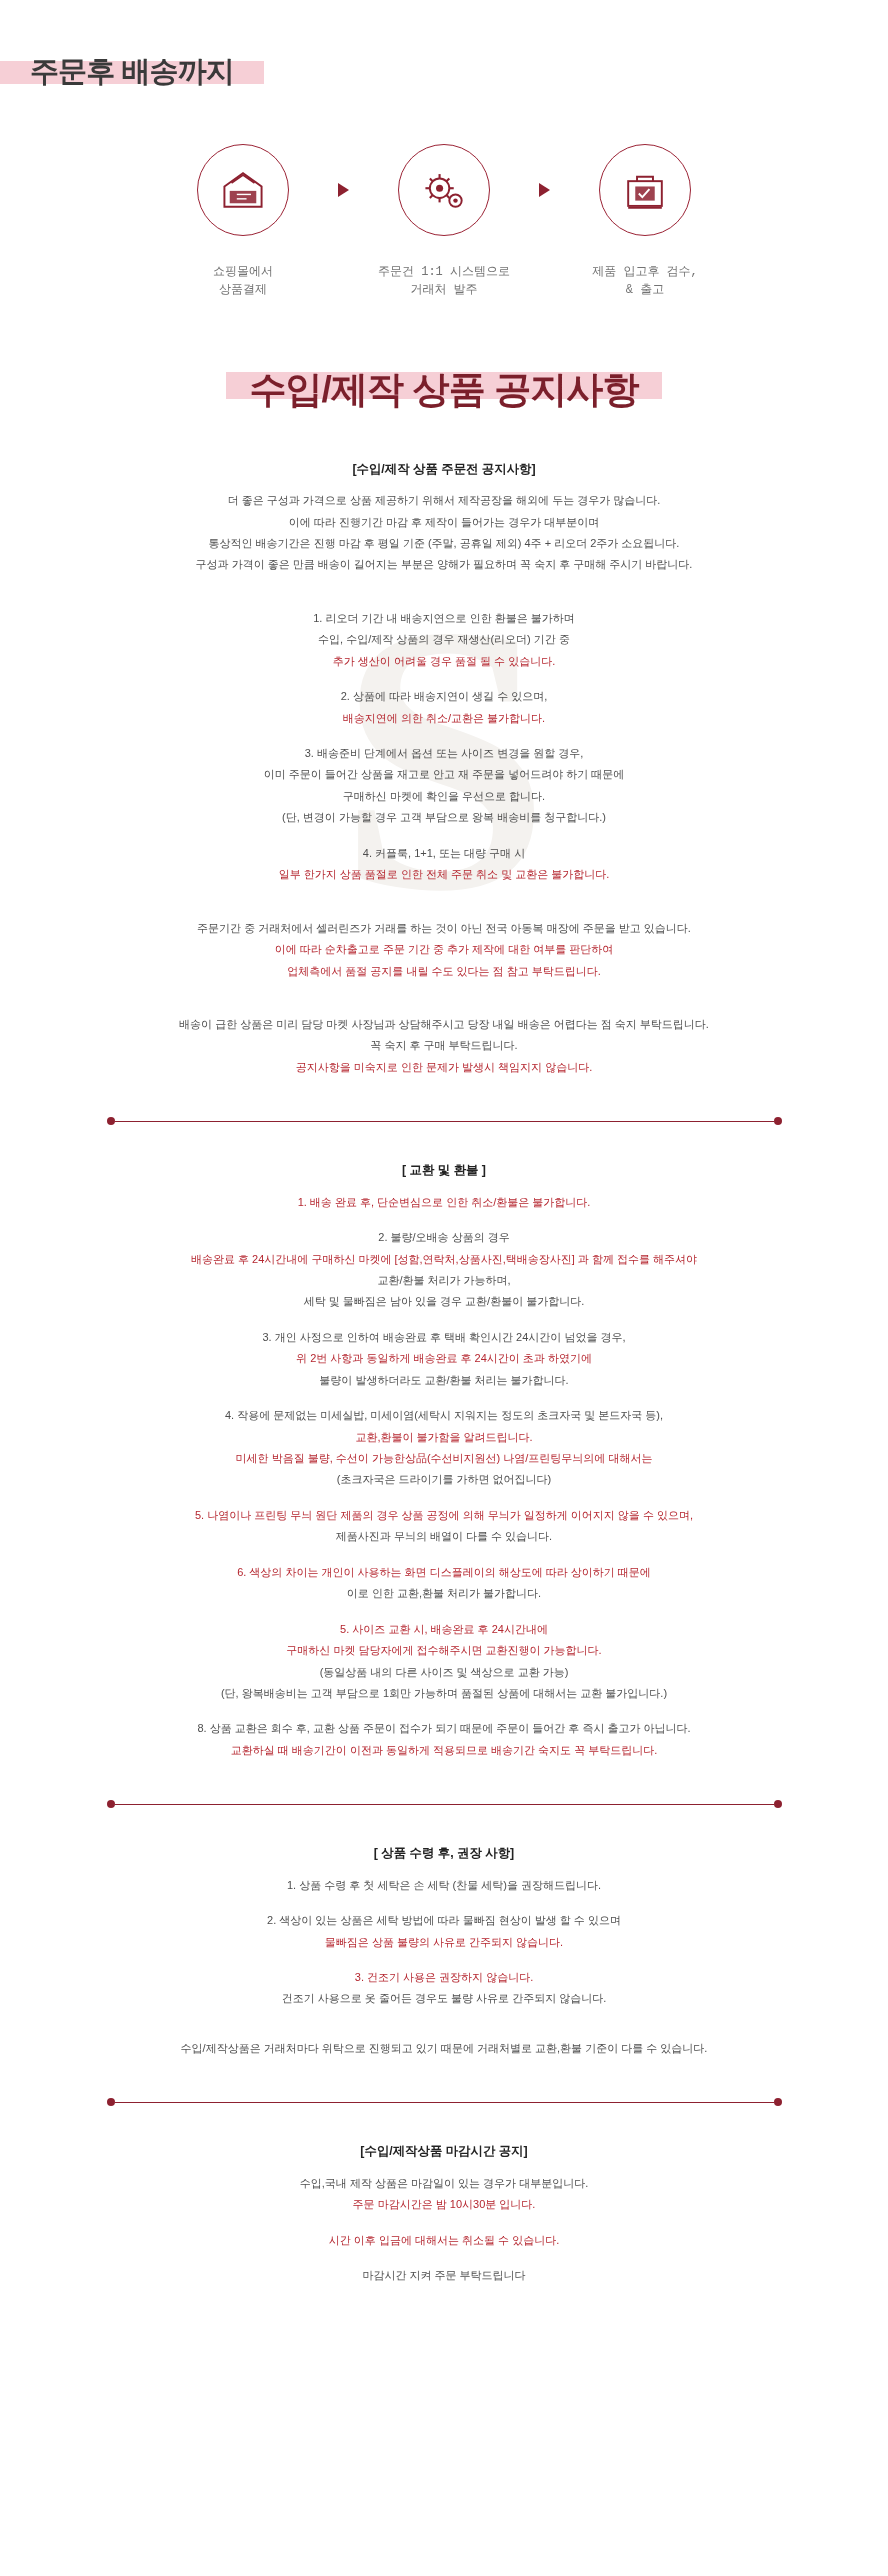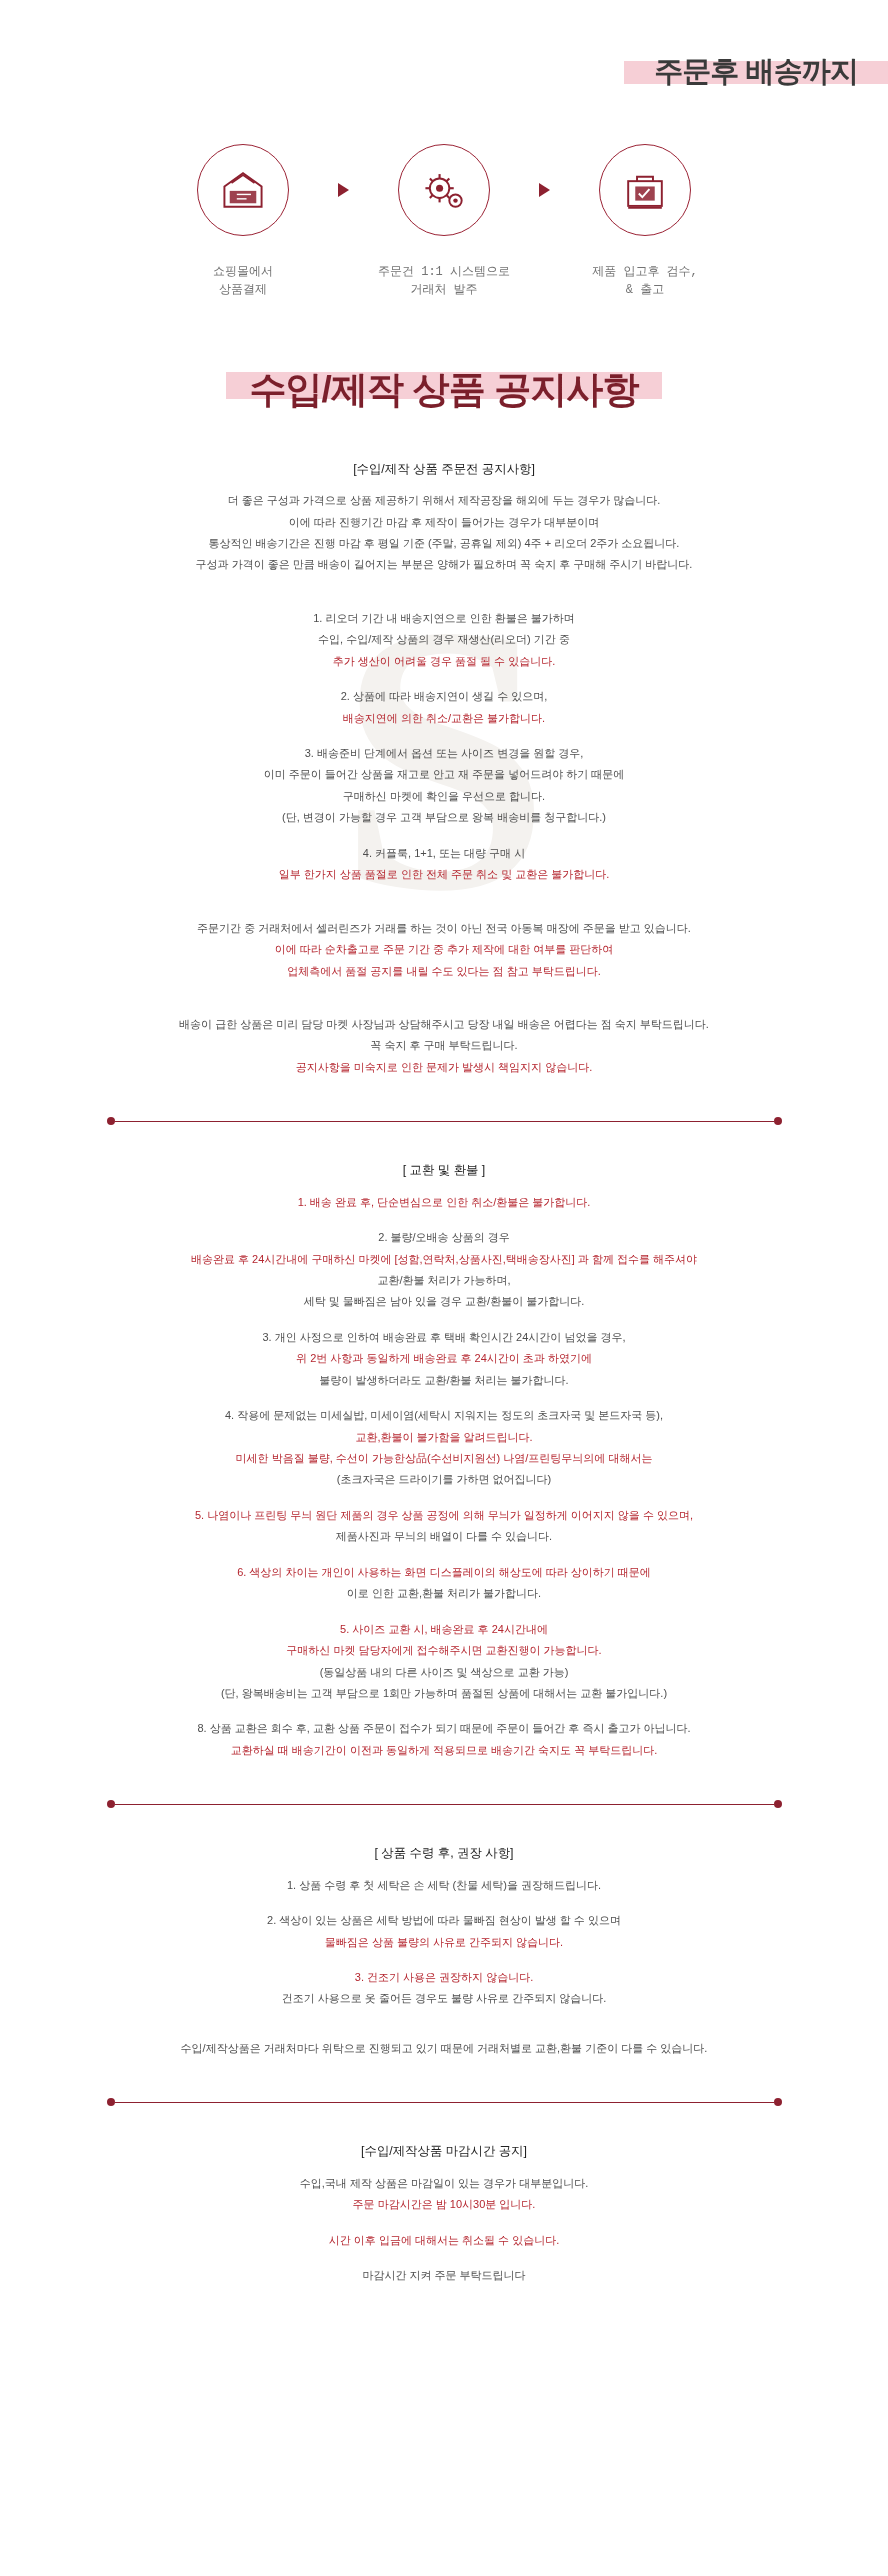--- a/index.html
+++ b/index.html
@@ -16,23 +16,22 @@
     overflow-x: hidden;
   }
   .page {
     width: 888px;
     position: relative;
     padding-top: 27px;
   }
 
   
   .banner-wrap {
-    text-align: right;
+    text-align: left;
     margin-top: 16px;
-    padding-left: 33px;
   }
   .banner {
     display: inline-block;
     position: relative;
     padding: 9px 30px 10.7px 30px;
   }
   .banner .hl {
     position: absolute;
     left: 0; right: 0;
     top: 18px;
@@ -135,21 +134,21 @@
 
   
   .content {
     position: relative;
     z-index: 1;
     width: 675px;
     margin: 0 auto;
   }
   .blk { text-align: center; margin-top: 32px; }
   .blk.first { margin-top: 37px; }
-  .h { font-size: 12.4px; font-weight: normal; color: #222; margin-bottom: 12.4px; }
+  .h { font-size: 12.4px; font-weight: bold; color: #222; margin-bottom: 12.4px; }
   p.line {
     margin: 0;
     font-size: 11px;
     line-height: 1.95;
     color: #4d4d4d;
   }
   p.line.red { color: #b5262f; font-weight: normal; }
   .sp { height: 14px; }
 
   

